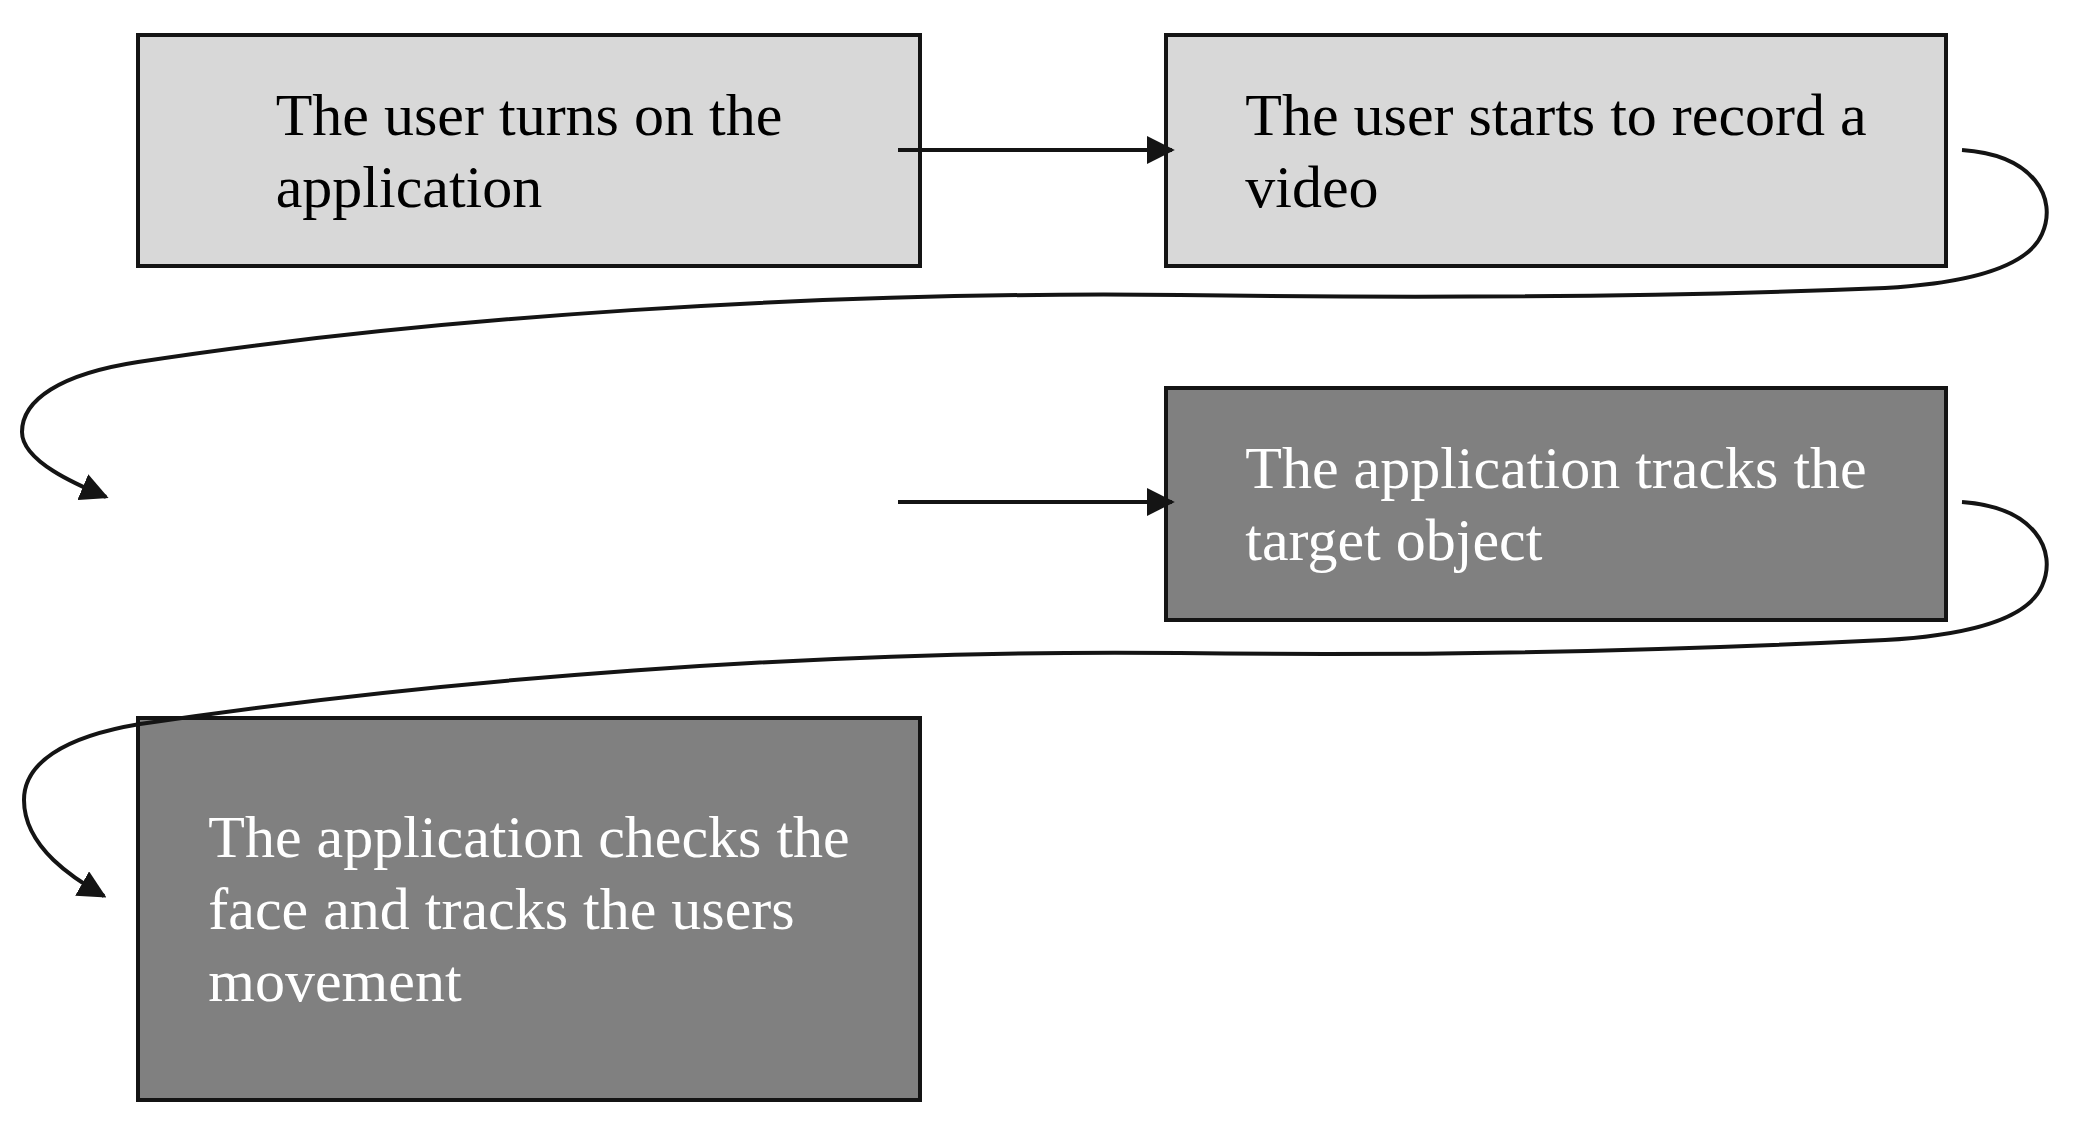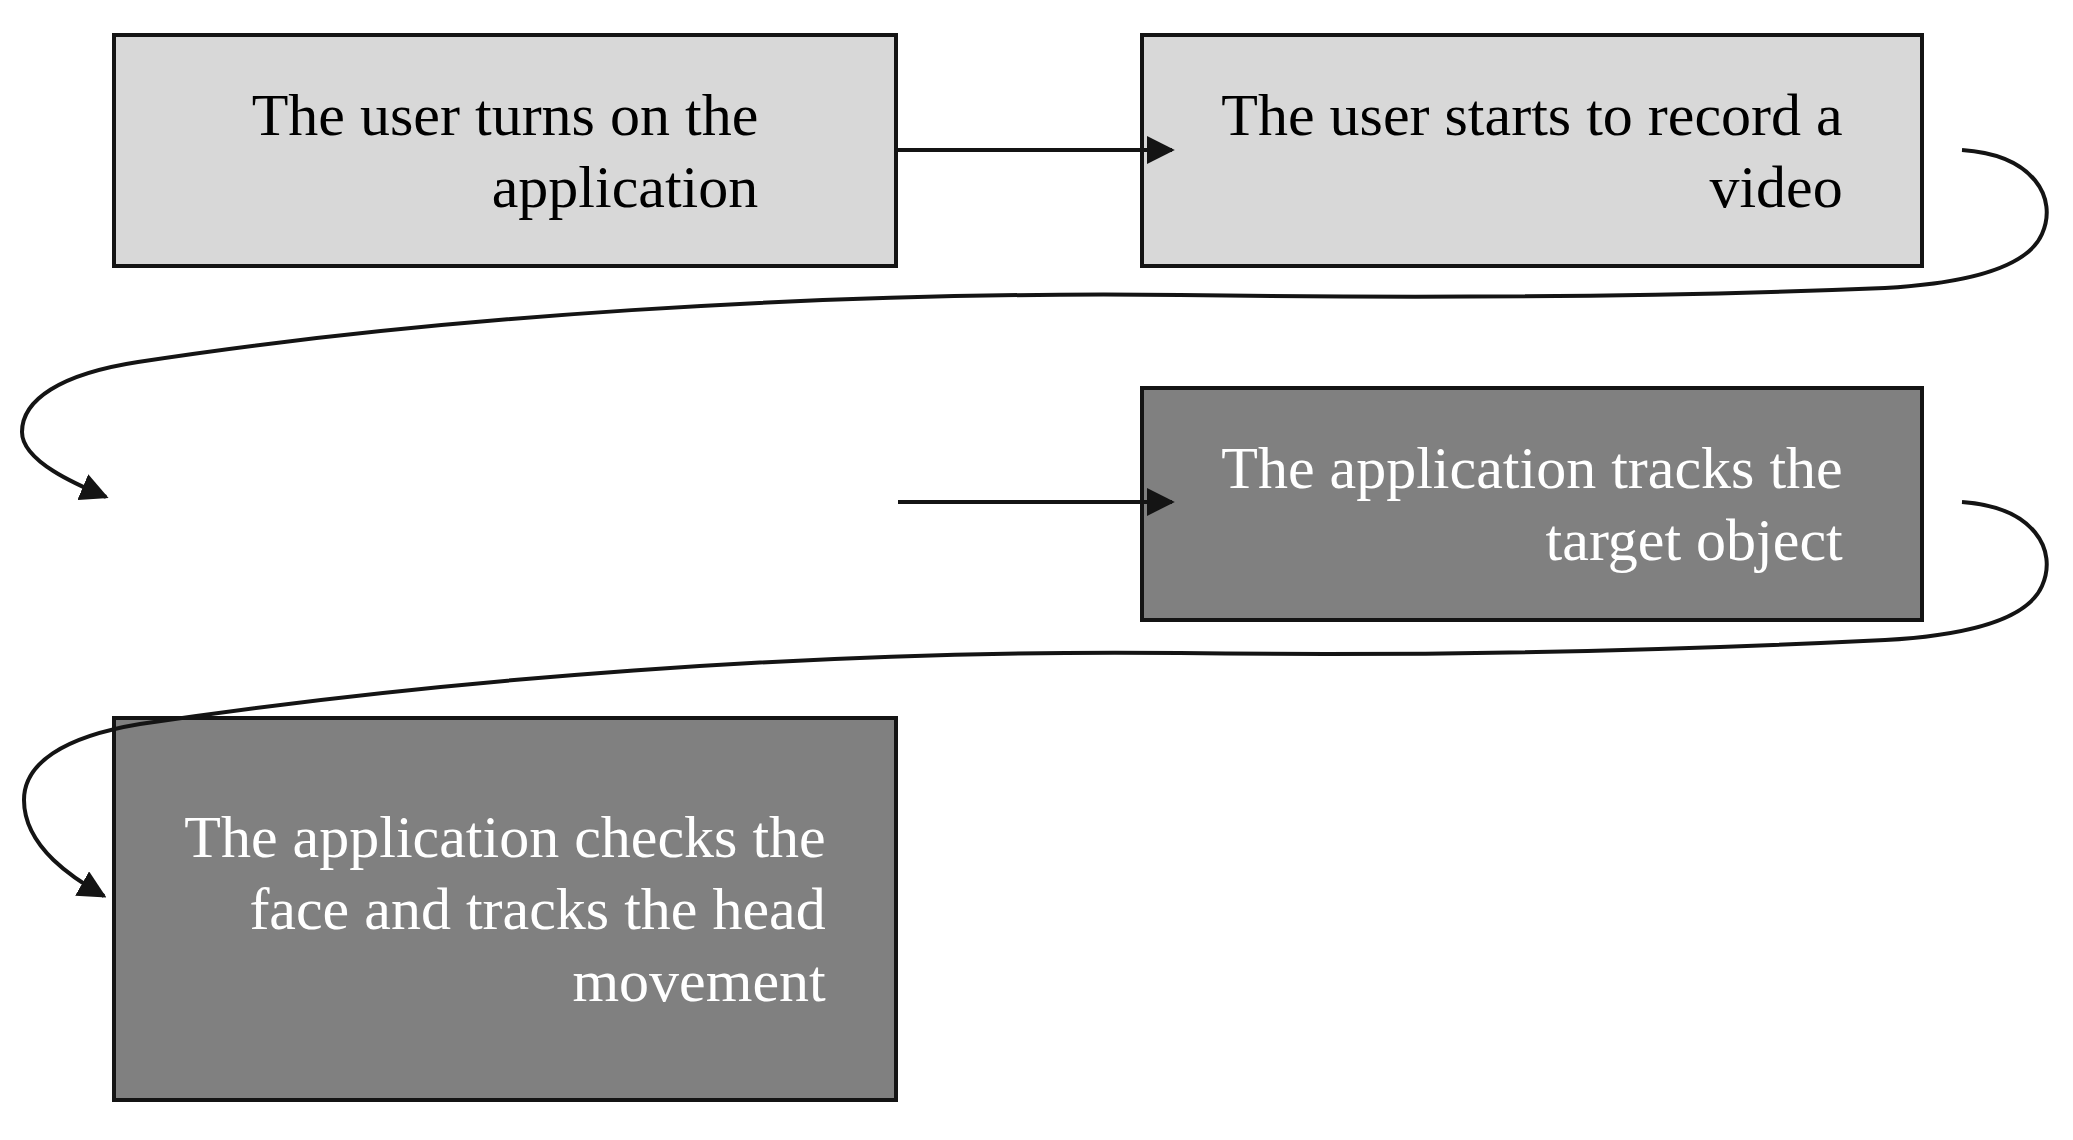--- a/index.html
+++ b/index.html
@@ -15,26 +15,27 @@
     overflow: hidden;
     font-family: "Liberation Serif", "DejaVu Serif", serif;
   }
   .node {
     position: absolute;
     box-sizing: border-box;
     border: 4px solid var(--line, #141414);
     display: flex;
     align-items: center;
     justify-content: center;
-    text-align: right;
+    text-align: left;
     font-size: 60px;
     line-height: 1.2;
     white-space: pre-line;
     z-index: 1;
     padding: 0 20px;
+    margin-left: 24px;
   }
   .node.light {
     background: var(--box-light, #d8d8d8);
     color: var(--text-on-light, #000000);
   }
   .node.dark {
     background: var(--box-dark, #808080);
     color: var(--text-on-dark, #ffffff);
   }
   .c1 { left: 112px;  width: 786px; }
@@ -104,18 +105,18 @@
   </div>
 
 
   <div class="node dark c2 r2">
     <span class="node-text">The application tracks the
 target object</span>
   </div>
 
   <div class="node dark c1 r3">
     <span class="node-text">The application checks the
-face and tracks the head
+face and tracks the users
 movement</span>
   </div>
 
 
 </div>
 
 </body></html>

